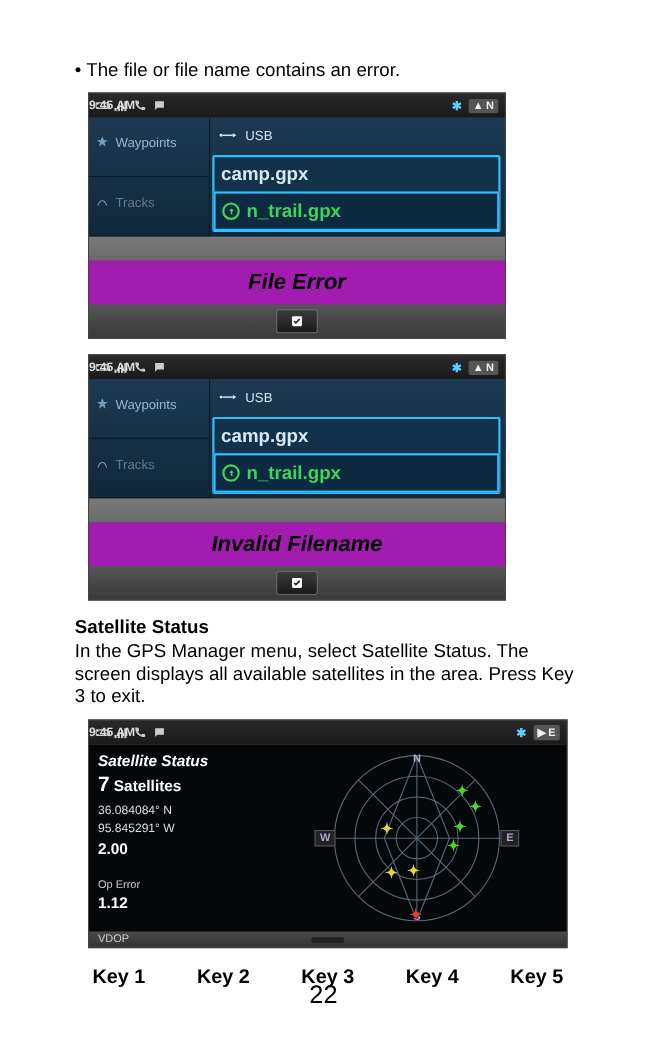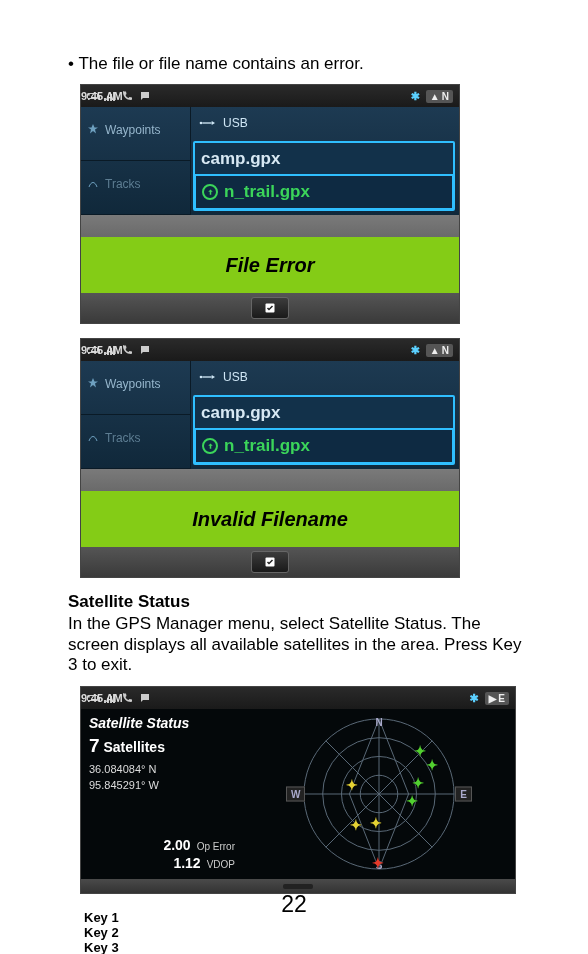--- a/index.html
+++ b/index.html
@@ -88,21 +88,21 @@
     background: #0e2a42;
     color: #3bd55a;
     position: relative;
     margin: -1px;
   }
   .sel-round { width:16px; height:16px; border:2px solid #3bd55a; border-radius:50%; display:inline-flex; align-items:center; justify-content:center; margin-right:6px; }
   .sel-round svg { width:9px; height:9px; fill:#3bd55a; }
 
   .graystrip { height: 22px; background: linear-gradient(#7a7a7a,#6a6a6a); }
   .msgzone {
-    height: 56px; background:#84cc16;
+    height: 40px; background:#a21caf;
     display:flex; align-items:center; justify-content:center;
     font-size: 20px; font-weight:bold; font-style: italic;
   }
   .okzone {
     height: 30px; background: linear-gradient(#555,#3a3a3a);
     display:flex; align-items:center; justify-content:center;
   }
   .okbtn {
     width: 38px; height: 22px; background: linear-gradient(#3c3c3c,#1a1a1a);
     border: 1px solid #666; border-radius: 3px;
@@ -126,21 +126,21 @@
     width: 162px;
     padding: 6px 8px;
     display:flex; flex-direction:column;
     font-size: 12px;
   }
   .sat-title { font-weight:bold; font-style: italic; font-size: 14px; margin-bottom: 4px; }
   .sat-count { font-weight:bold; font-size: 14px; margin-bottom: 4px; }
   .sat-count .big { font-size: 19px; }
   .coord { font-size: 11px; color:#ddd; margin: 2px 0; }
   .metrics { margin-top: auto; }
-  .metric { display:flex; align-items: baseline; gap:6px; margin: 2px 0; font-size:12px; justify-content:flex-end; }
+  .metric { display:flex; align-items: baseline; gap:20px; margin: 2px 0; font-size:12px; justify-content:flex-end;flex-direction:column; }
   .metric .v { font-weight:bold; font-size:14px; }
   .metric .l { font-size:10px; color:#ccc; }
 
   .sat-right {
     flex:1;
     position: relative;
     display:flex; align-items:center; justify-content:center;
   }
   .radar {
     width: 158px; height: 158px;
@@ -158,23 +158,22 @@
   .sm-y { color:#e6d334; text-shadow:0 0 2px #000; }
   .sm-r { color:#e63a2a; text-shadow:0 0 2px #000; }
 
   .satfooter { height:14px; background: linear-gradient(#4a4a4a,#333); display:flex; align-items:center; justify-content:center; }
   .satfooter .dot { width:30px; height:5px; background:#222; border-radius:2px; }
 
   .keylabels {
     display:flex;
     width: 436px; margin-left: 12px;
     justify-content: space-between;
-    font-size: 13px; font-weight:bold;
+    font-size: 18px; font-weight:bold;
     padding: 2px 4px;
-    flex-direction: column;
   }
 
   .pagenum {
     position:absolute;
     bottom: 36px; left:0; right:0;
     text-align:center; font-size:23px;
   }
 </style>
 </head>
 <body>

